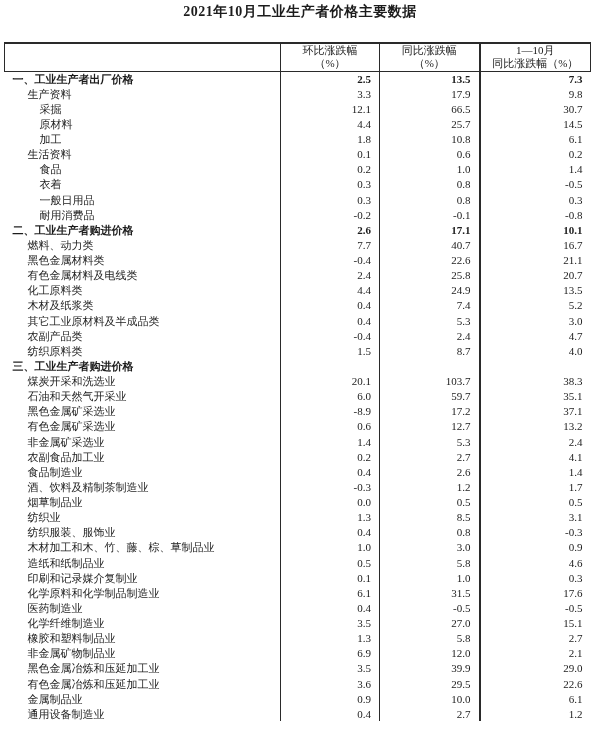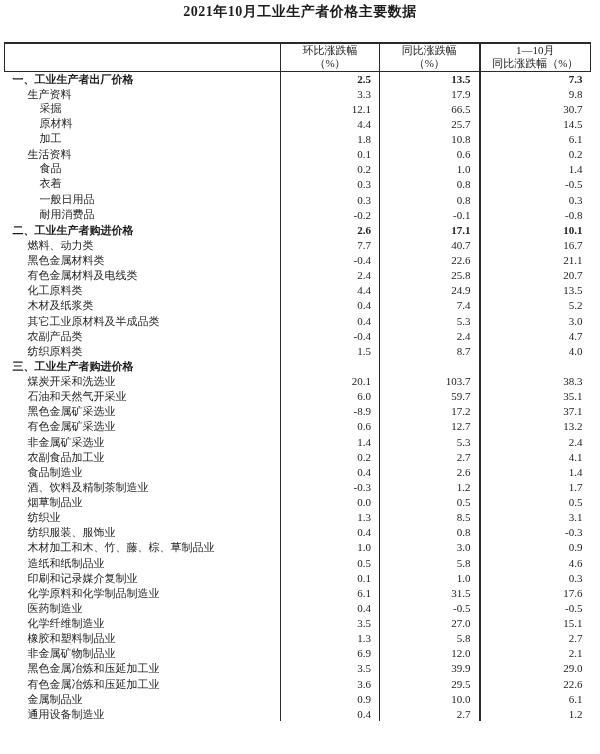--- a/index.html
+++ b/index.html
@@ -51,21 +51,21 @@
     height:15.13px;
     line-height:12px;
     vertical-align:middle;
     white-space:nowrap;
     overflow:hidden;
   }
   td.label{text-align:left;}
   td.num{text-align:right;padding-right:8px;}
   tr.indent-0 td.label{padding-left:8px;}
   tr.indent-1 td.label{padding-left:23px;}
-  tr.indent-2 td.label{padding-left:35px;font-family:Liberation Mono, monospace;}
+  tr.indent-2 td.label{padding-left:35px;}
   tr.bold{font-weight:bold;}
 </style>
 </head>
 <body>
 
 <div class="page">
   <div class="title">2021年10月工业生产者价格主要数据</div>
 
   <table class="data">
     <colgroup>

